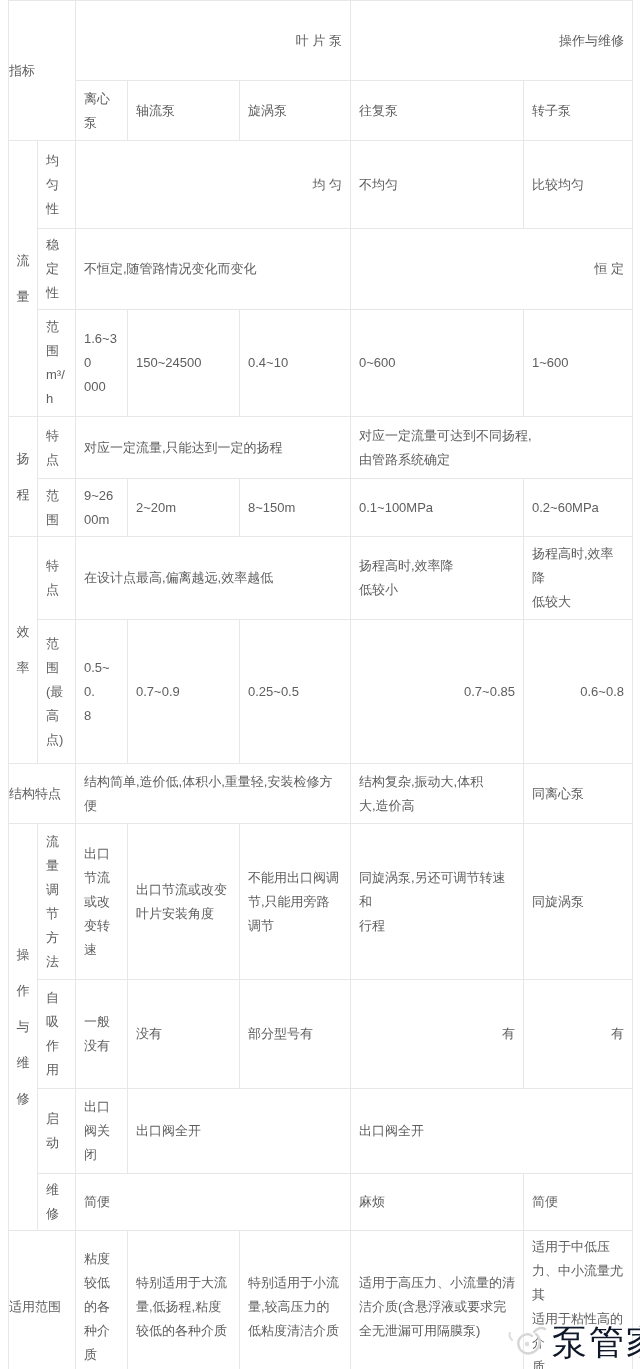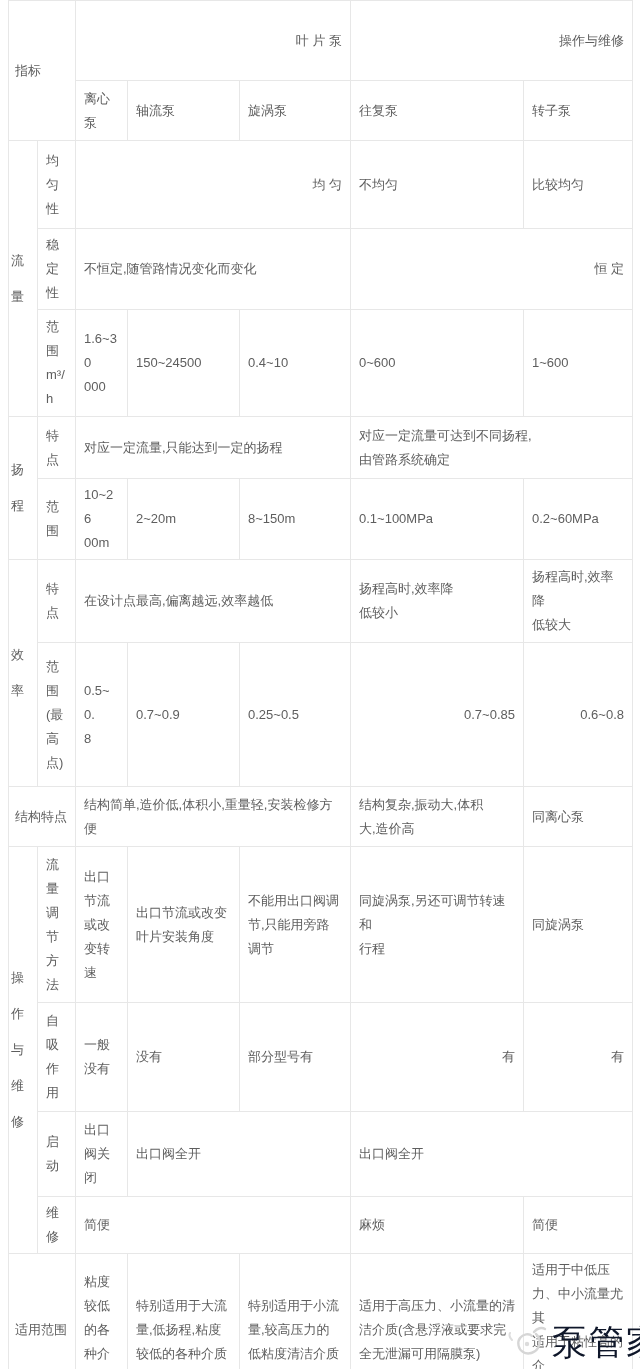--- a/index.html
+++ b/index.html
@@ -17,22 +17,22 @@
     font-size:13px;
     line-height:24px;
     padding:4px 8px;
     vertical-align:middle;
     text-align:left;
     word-break:break-all;
     white-space:pre-line;
     background:#fff;
   }
   td.c{text-align:right;}
-  td.cat{text-align:left;padding:8px 2px;line-height:36px;}
-  td.lbl2{padding:4px 6px;}
+  td.cat{text-align:center;padding:8px 2px;line-height:36px;}
+  td.lbl2{padding:4px 0;}
   .watermark{
     position:absolute;left:506px;top:1320px;width:130px;height:44px;
     display:flex;align-items:center;gap:4px;pointer-events:none;
   }
   .wm-text{
     font-size:35px;color:#0f172a;letter-spacing:2px;white-space:nowrap;
     font-family:"Liberation Sans","DejaVu Sans",sans-serif;
     text-align:center;
   }
 </style>
@@ -88,21 +88,21 @@
 
       <tr style="height:62px">
         <td rowspan="2" class="cat">扬程</td>
         <td>特点</td>
         <td colspan="3">对应一定流量,只能达到一定的扬程</td>
         <td colspan="2">对应一定流量可达到不同扬程,
 由管路系统确定</td>
       </tr>
       <tr style="height:58px">
         <td>范围</td>
-        <td>10~26
+        <td>9~26
 00m</td>
         <td>2~20m</td>
         <td>8~150m</td>
         <td>0.1~100MPa</td>
         <td>0.2~60MPa</td>
       </tr>
 
       <tr style="height:83px">
         <td rowspan="2" class="cat">效率</td>
         <td>特点</td>

